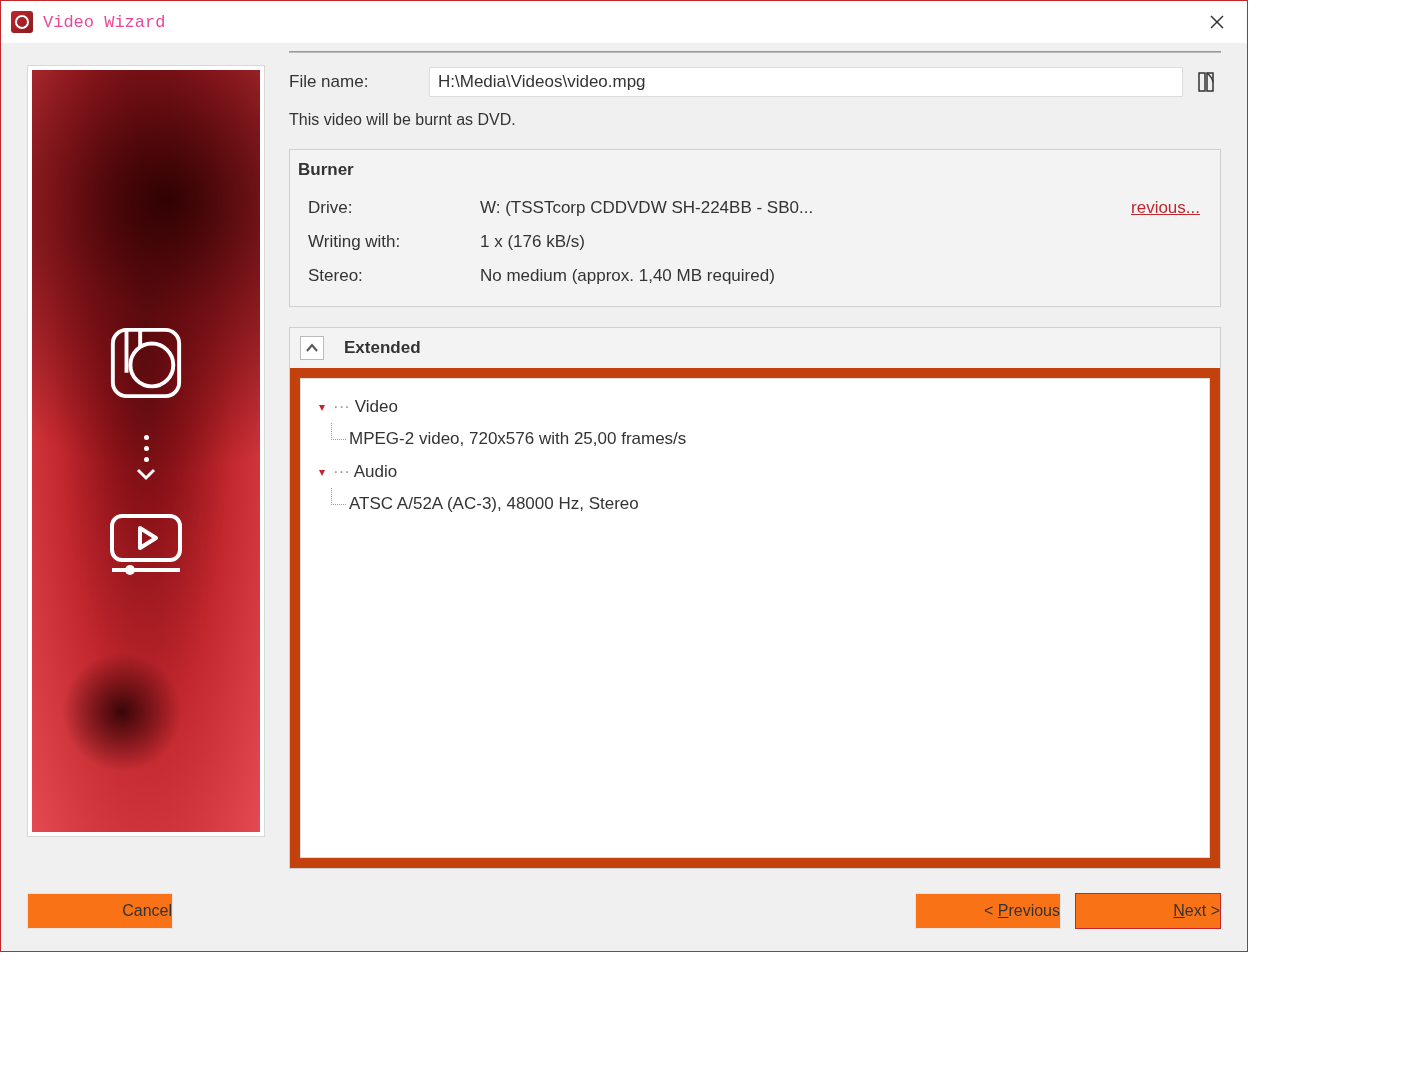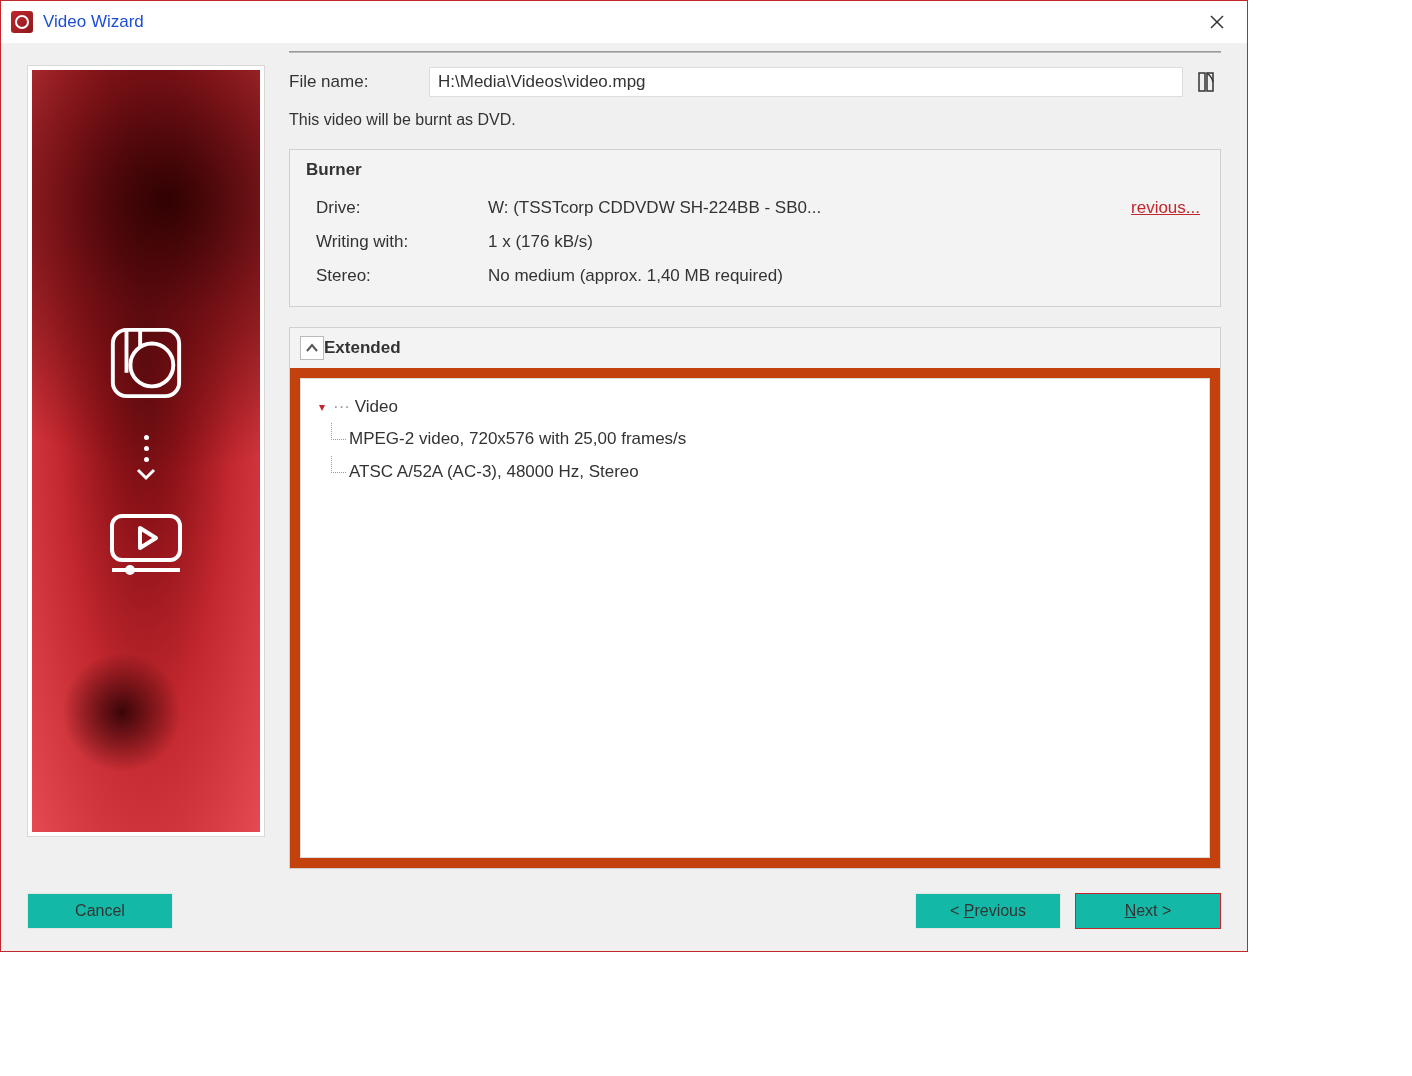--- a/index.html
+++ b/index.html
@@ -34,21 +34,21 @@
     position: relative;
   }
   .app-icon::after {
     content: "";
     position: absolute;
     width: 10px; height: 10px;
     border: 2px solid #fff;
     border-radius: 50%;
     top: 4px; left: 4px;
   }
-  .title-text { font-size: 17px; color: #1d4ed8; }
+  .title-text { font-size: 17px; color: #ec4899; font-family: Liberation Mono, monospace; }
   .title-spacer { flex: 1; }
   .close-btn {
     width: 40px; height: 30px;
     display: flex; align-items: center; justify-content: center;
     font-size: 18px; color: #333;
     cursor: pointer;
   }
   .close-btn svg { width: 14px; height: 14px; }
 
   .content {
@@ -147,21 +147,21 @@
     cursor: pointer;
   }
   .browse-btn svg { width: 20px; height: 22px; }
   .info-line {
     font-size: 16px;
     margin-bottom: 20px;
   }
   .panel {
     border: 1px solid #d0d0d0;
     background: #f3f3f3;
-    padding: 10px 16px 16px 16px;
+    padding: 10px 16px 16px 8px;
     margin-bottom: 20px;
   }
   .panel-title {
     font-size: 17px;
     font-weight: bold;
     margin-bottom: 18px;
   }
   .burner-row {
     display: flex;
     align-items: center;
@@ -174,21 +174,21 @@
     color: #c1272d;
     text-decoration: underline;
     font-size: 17px;
     cursor: pointer;
     padding-right: 4px;
   }
 
   .ext-header {
     display: flex;
     align-items: center;
-    gap: 0;
+    gap: 20px;
     padding: 4px 0 10px 0;
     border-top: 1px solid #d0d0d0;
     border-left: 1px solid #d0d0d0;
     border-right: 1px solid #d0d0d0;
     background: #f3f3f3;
     padding: 8px 10px;
   }
   .collapse-btn {
     width: 24px; height: 24px;
     border: 1px solid #bbb;
@@ -240,25 +240,25 @@
 
   .footer {
     display: flex;
     align-items: center;
     padding: 14px 26px 22px 26px;
     gap: 14px;
   }
   .btn {
     height: 36px;
     min-width: 146px;
-    background: #14b8a6;
+    background: #f97316;
     border: 1px solid #e4e4e4;
     display: flex;
     align-items: center;
-    justify-content: center;
+    justify-content: flex-end;
     font-size: 16px;
     cursor: pointer;
   }
   .btn.focus {
     border: 1px dotted #c1272d;
     outline: 1px solid #c1272d;
     outline-offset: -1px;
   }
   .footer-spacer { flex: 1; }
   .mn { text-decoration: underline; }
@@ -355,20 +355,23 @@
         <div class="ext-title">Extended</div>
       </div>
       <div class="ext-body">
         <div class="tree">
           <div class="tree-node">
             <span class="tcaret">▾</span><span class="tdash">··· </span><span>Video</span>
           </div>
           <div class="tree-node tree-child">
             <span style="padding-left:6px">MPEG-2 video, 720x576 with 25,00 frames/s</span>
           </div>
+          <div class="tree-node">
+            <span class="tcaret">▾</span><span class="tdash">··· </span><span>Audio</span>
+          </div>
           <div class="tree-node tree-child">
             <span style="padding-left:6px">ATSC A/52A (AC-3), 48000 Hz, Stereo</span>
           </div>
         </div>
       </div>
     </div>
   </div>
 
   <div class="footer">
     <div class="btn">

